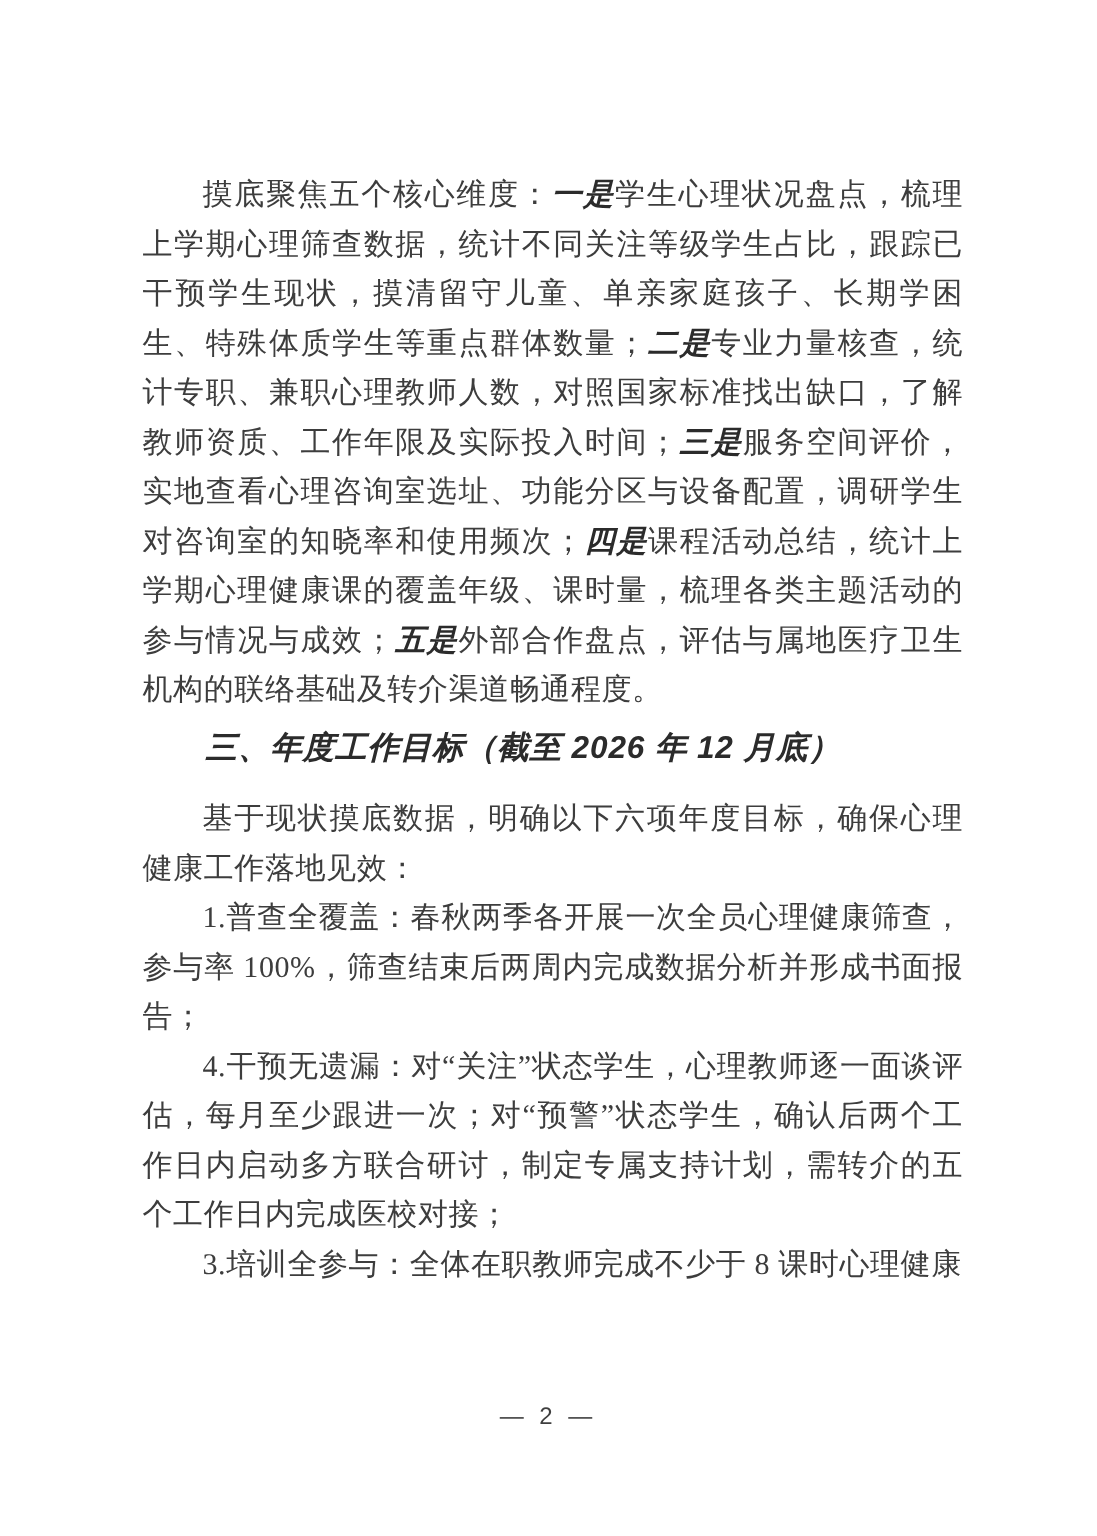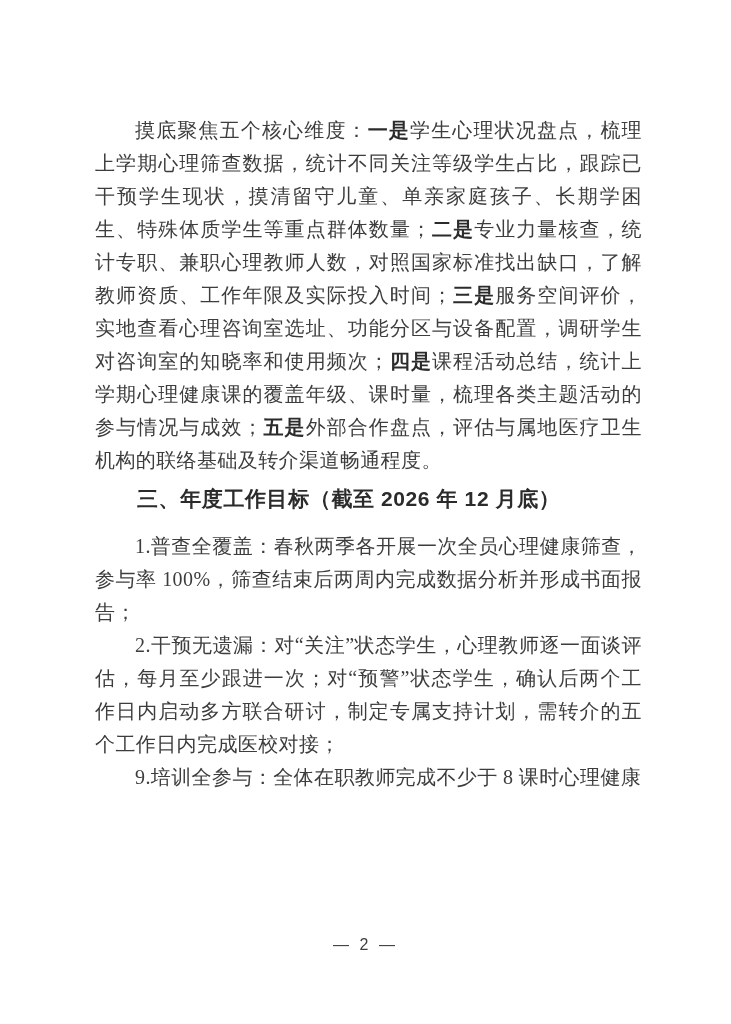--- a/index.html
+++ b/index.html
@@ -38,20 +38,21 @@
     line-height: 34px;
     font-weight: bold;
     letter-spacing: 0.6px;
     text-indent: 2em;
     color: #1e1e1e;
     font-family: "Liberation Sans", "DejaVu Sans", sans-serif;
   }
   .bold-run {
     font-weight: bold;
     color: #2b2b2b;
+    font-style: italic;
   }
   .footer {
     position: absolute;
     left: 0;
     width: 731px;
     top: 934px;
     text-align: center;
     font-size: 16px;
     line-height: 22px;
     letter-spacing: 3px;
@@ -59,20 +60,21 @@
     font-family: "Liberation Sans", "DejaVu Sans", sans-serif;
   }
 </style>
 </head>
 <body>
 
 <div class="page">
   <div class="content">
       <p class="paragraph"><span class="text-run">摸底聚焦五个核心维度：</span><span class="bold-run">一是</span><span class="text-run">学生心理状况盘点，梳理上学期心理筛查数据，统计不同关注等级学生占比，跟踪已干预学生现状，摸清留守儿童、单亲家庭孩子、长期学困生、特殊体质学生等重点群体数量；</span><span class="bold-run">二是</span><span class="text-run">专业力量核查，统计专职、兼职心理教师人数，对照国家标准找出缺口，了解教师资质、工作年限及实际投入时间；</span><span class="bold-run">三是</span><span class="text-run">服务空间评价，实地查看心理咨询室选址、功能分区与设备配置，调研学生对咨询室的知晓率和使用频次；</span><span class="bold-run">四是</span><span class="text-run">课程活动总结，统计上学期心理健康课的覆盖年级、课时量，梳理各类主题活动的参与情况与成效；</span><span class="bold-run">五是</span><span class="text-run">外部合作盘点，评估与属地医疗卫生机构的联络基础及转介渠道畅通程度。</span></p>
       <h2 class="heading"><span class="bold-run">三、年度工作目标（截至 2026 年 12 月底）</span></h2>
+      <p class="paragraph"><span class="text-run">基于现状摸底数据，明确以下六项年度目标，确保心理健康工作落地见效：</span></p>
       <p class="paragraph"><span class="text-run">1.普查全覆盖：春秋两季各开展一次全员心理健康筛查，参与率 100%，筛查结束后两周内完成数据分析并形成书面报告；</span></p>
-      <p class="paragraph"><span class="text-run">2.干预无遗漏：对“关注”状态学生，心理教师逐一面谈评估，每月至少跟进一次；对“预警”状态学生，确认后两个工作日内启动多方联合研讨，制定专属支持计划，需转介的五个工作日内完成医校对接；</span></p>
-      <p class="paragraph"><span class="text-run">9.培训全参与：全体在职教师完成不少于 8 课时心理健康</span></p>
+      <p class="paragraph"><span class="text-run">4.干预无遗漏：对“关注”状态学生，心理教师逐一面谈评估，每月至少跟进一次；对“预警”状态学生，确认后两个工作日内启动多方联合研讨，制定专属支持计划，需转介的五个工作日内完成医校对接；</span></p>
+      <p class="paragraph"><span class="text-run">3.培训全参与：全体在职教师完成不少于 8 课时心理健康</span></p>
     </div>
   <div class="footer">
     <span>— 2 —</span>
   </div>
 </div>
 
 </body></html>

